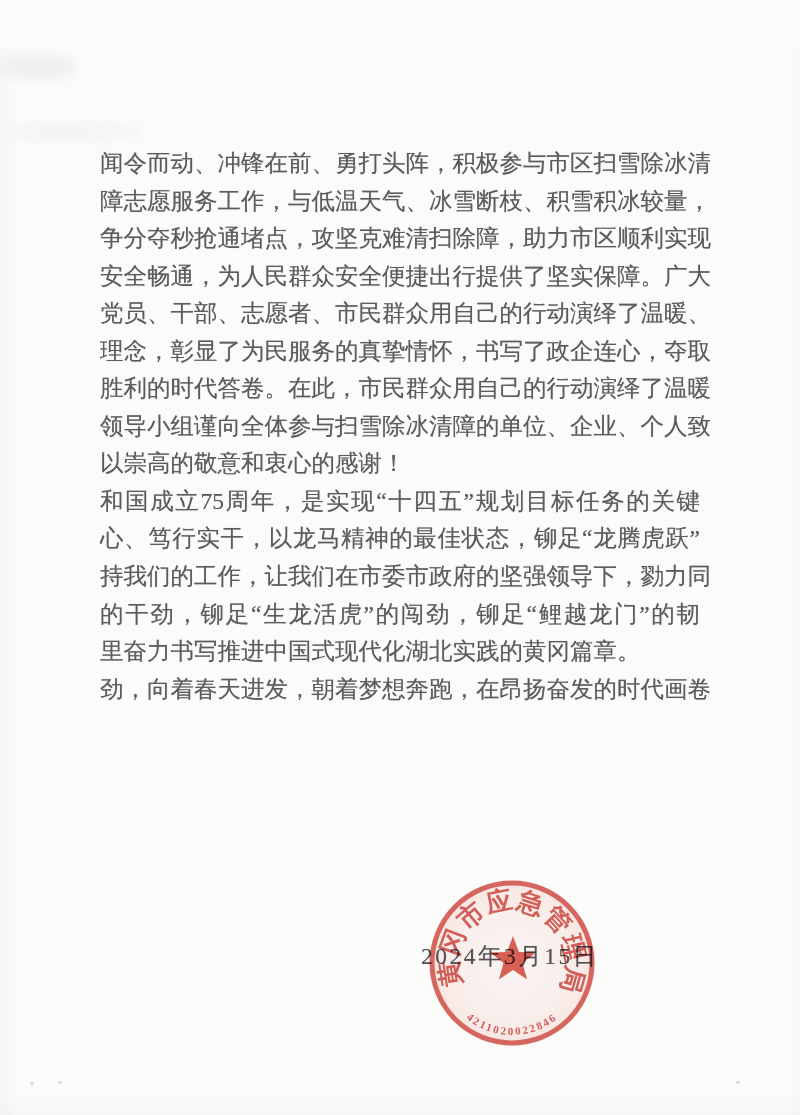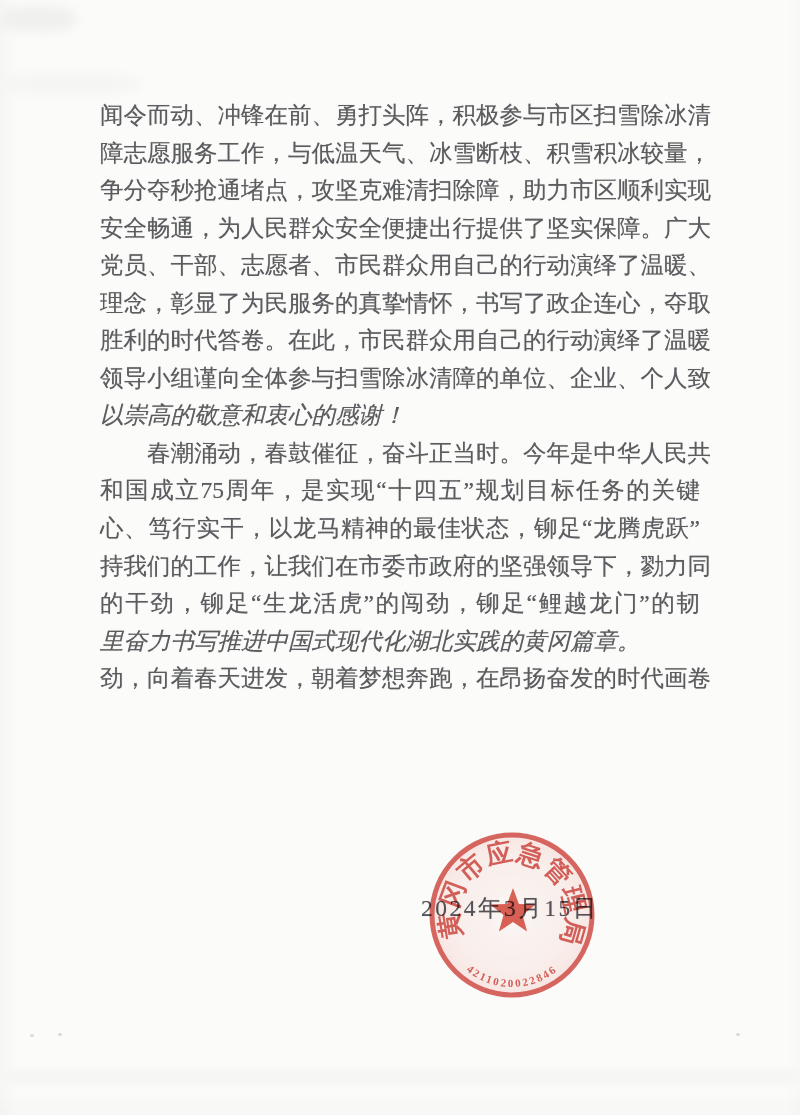--- a/index.html
+++ b/index.html
@@ -7,39 +7,40 @@
     width:800px;height:1115px;position:relative;overflow:hidden;
     background:#fbfbf9;
     font-family:"Liberation Serif","DejaVu Serif",serif;
   }
   .page{position:absolute;inset:0;
     background:
       linear-gradient(90deg, rgba(0,0,0,0.018) 0, rgba(0,0,0,0) 18px),
       linear-gradient(270deg, rgba(0,0,0,0.012) 0, rgba(0,0,0,0) 14px),
       linear-gradient(0deg, rgba(0,0,0,0.015) 0, rgba(0,0,0,0) 26px),
       #fbfbf9;
+    margin-top: 48px;
   }
   .smudge{position:absolute;border-radius:40%;filter:blur(4px);pointer-events:none;}
   .smudge.a{left:0;top:6px;width:76px;height:26px;background:#f0f0ee;}
   .smudge.b{left:0;top:74px;width:140px;height:20px;background:#f5f5f3;}
   .band{position:absolute;left:0;top:1070px;width:800px;height:14px;background:#f6f6f4;filter:blur(2px);}
   .speck{position:absolute;width:4px;height:3px;background:#d9d9d7;border-radius:50%;}
 
   .doc-text{
     position:absolute;left:100px;top:97px;width:600px;
     color:#5b5c5f;
     text-shadow:0 0 0.7px rgba(91,92,95,0.55);
     filter:blur(0.25px);
   }
   .line{
     height:37.55px;line-height:37.55px;font-size:23.5px;
     text-align:justify;text-align-last:justify;text-justify:inter-character;
     white-space:nowrap;
   }
-  .line.last{text-align-last:left;font-style:italic;}
+  .line.last{text-align-last:left;}
   .line.indent{padding-left:47px;}
 
   .date-line{
     position:absolute;left:421px;top:892px;
     font-size:23.5px;letter-spacing:2.5px;color:#54555a;
     text-shadow:0 0 0.7px rgba(84,85,90,0.5);
     filter:blur(0.25px);
     z-index:1;white-space:nowrap;
   }
   .seal{
@@ -59,21 +60,20 @@
   <div class="doc-text">
       <div class="line">闻令而动、冲锋在前、勇打头阵，积极参与市区扫雪除冰清</div>
       <div class="line">障志愿服务工作，与低温天气、冰雪断枝、积雪积冰较量，</div>
       <div class="line">争分夺秒抢通堵点，攻坚克难清扫除障，助力市区顺利实现</div>
       <div class="line">安全畅通，为人民群众安全便捷出行提供了坚实保障。广大</div>
       <div class="line">党员、干部、志愿者、市民群众用自己的行动演绎了温暖、</div>
       <div class="line">理念，彰显了为民服务的真挚情怀，书写了政企连心，夺取</div>
       <div class="line">胜利的时代答卷。在此，市民群众用自己的行动演绎了温暖</div>
       <div class="line">领导小组谨向全体参与扫雪除冰清障的单位、企业、个人致</div>
       <div class="line last">以崇高的敬意和衷心的感谢！</div>
-      <div class="line indent">春潮涌动，春鼓催征，奋斗正当时。今年是中华人民共</div>
       <div class="line">和国成立75周年，是实现“十四五”规划目标任务的关键</div>
       <div class="line">心、笃行实干，以龙马精神的最佳状态，铆足“龙腾虎跃”</div>
       <div class="line">持我们的工作，让我们在市委市政府的坚强领导下，勠力同</div>
       <div class="line">的干劲，铆足“生龙活虎”的闯劲，铆足“鲤越龙门”的韧</div>
       <div class="line last">里奋力书写推进中国式现代化湖北实践的黄冈篇章。</div>
       <div class="line">劲，向着春天进发，朝着梦想奔跑，在昂扬奋发的时代画卷</div>
     </div>
 
   <div class="date-line">2024年3月15日</div>
 

